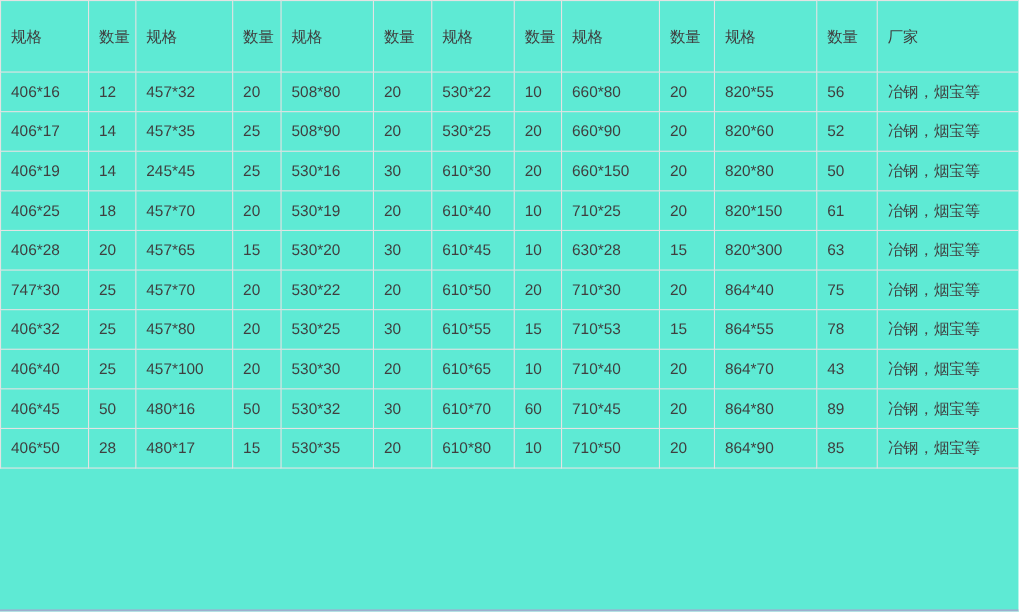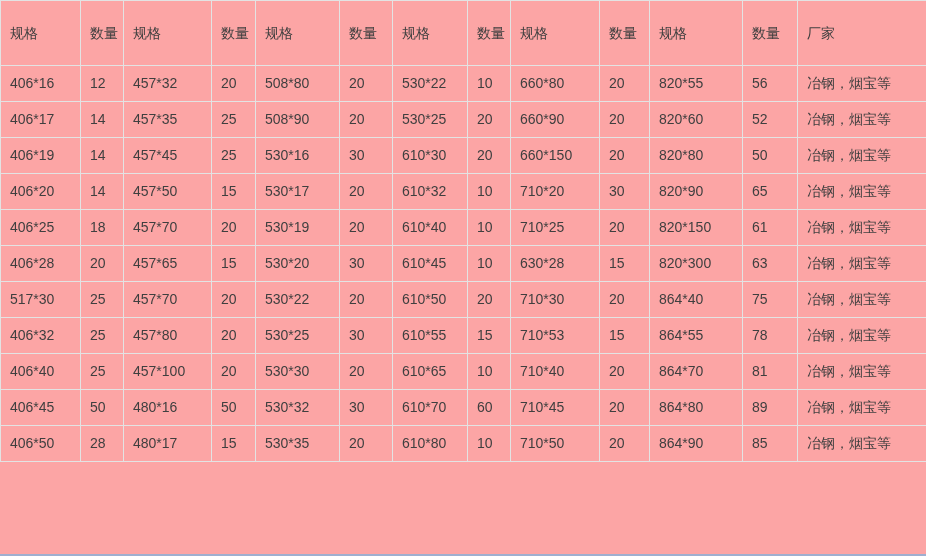--- a/index.html
+++ b/index.html
@@ -7,21 +7,21 @@
     padding: 0;
     background: #ffffff;
     font-family: "Liberation Sans", "DejaVu Sans", sans-serif;
   }
   .page {
     width: 926px;
     height: 556px;
     overflow: hidden;
     box-sizing: border-box;
     border-bottom: 2px solid #9fafd0;
-    background: #fca5a5;
+    background: #5eead4;
   }
   table.spec-table {
     border-collapse: collapse;
     table-layout: fixed;
     width: 926px;
   }
   table.spec-table th,
   table.spec-table td {
     border: 1px solid #e3e3e3;
     padding: 0 2px 0 9px;
@@ -102,45 +102,30 @@
           <td>20</td>
           <td>660*90</td>
           <td>20</td>
           <td>820*60</td>
           <td>52</td>
           <td>冶钢，烟宝等</td>
         </tr>
         <tr>
           <td>406*19</td>
           <td>14</td>
-          <td>457*45</td>
+          <td>245*45</td>
           <td>25</td>
           <td>530*16</td>
           <td>30</td>
           <td>610*30</td>
           <td>20</td>
           <td>660*150</td>
           <td>20</td>
           <td>820*80</td>
           <td>50</td>
-          <td>冶钢，烟宝等</td>
-        </tr>
-        <tr>
-          <td>406*20</td>
-          <td>14</td>
-          <td>457*50</td>
-          <td>15</td>
-          <td>530*17</td>
-          <td>20</td>
-          <td>610*32</td>
-          <td>10</td>
-          <td>710*20</td>
-          <td>30</td>
-          <td>820*90</td>
-          <td>65</td>
           <td>冶钢，烟宝等</td>
         </tr>
         <tr>
           <td>406*25</td>
           <td>18</td>
           <td>457*70</td>
           <td>20</td>
           <td>530*19</td>
           <td>20</td>
           <td>610*40</td>
@@ -160,21 +145,21 @@
           <td>30</td>
           <td>610*45</td>
           <td>10</td>
           <td>630*28</td>
           <td>15</td>
           <td>820*300</td>
           <td>63</td>
           <td>冶钢，烟宝等</td>
         </tr>
         <tr>
-          <td>517*30</td>
+          <td>747*30</td>
           <td>25</td>
           <td>457*70</td>
           <td>20</td>
           <td>530*22</td>
           <td>20</td>
           <td>610*50</td>
           <td>20</td>
           <td>710*30</td>
           <td>20</td>
           <td>864*40</td>
@@ -201,21 +186,21 @@
           <td>25</td>
           <td>457*100</td>
           <td>20</td>
           <td>530*30</td>
           <td>20</td>
           <td>610*65</td>
           <td>10</td>
           <td>710*40</td>
           <td>20</td>
           <td>864*70</td>
-          <td>81</td>
+          <td>43</td>
           <td>冶钢，烟宝等</td>
         </tr>
         <tr>
           <td>406*45</td>
           <td>50</td>
           <td>480*16</td>
           <td>50</td>
           <td>530*32</td>
           <td>30</td>
           <td>610*70</td>

